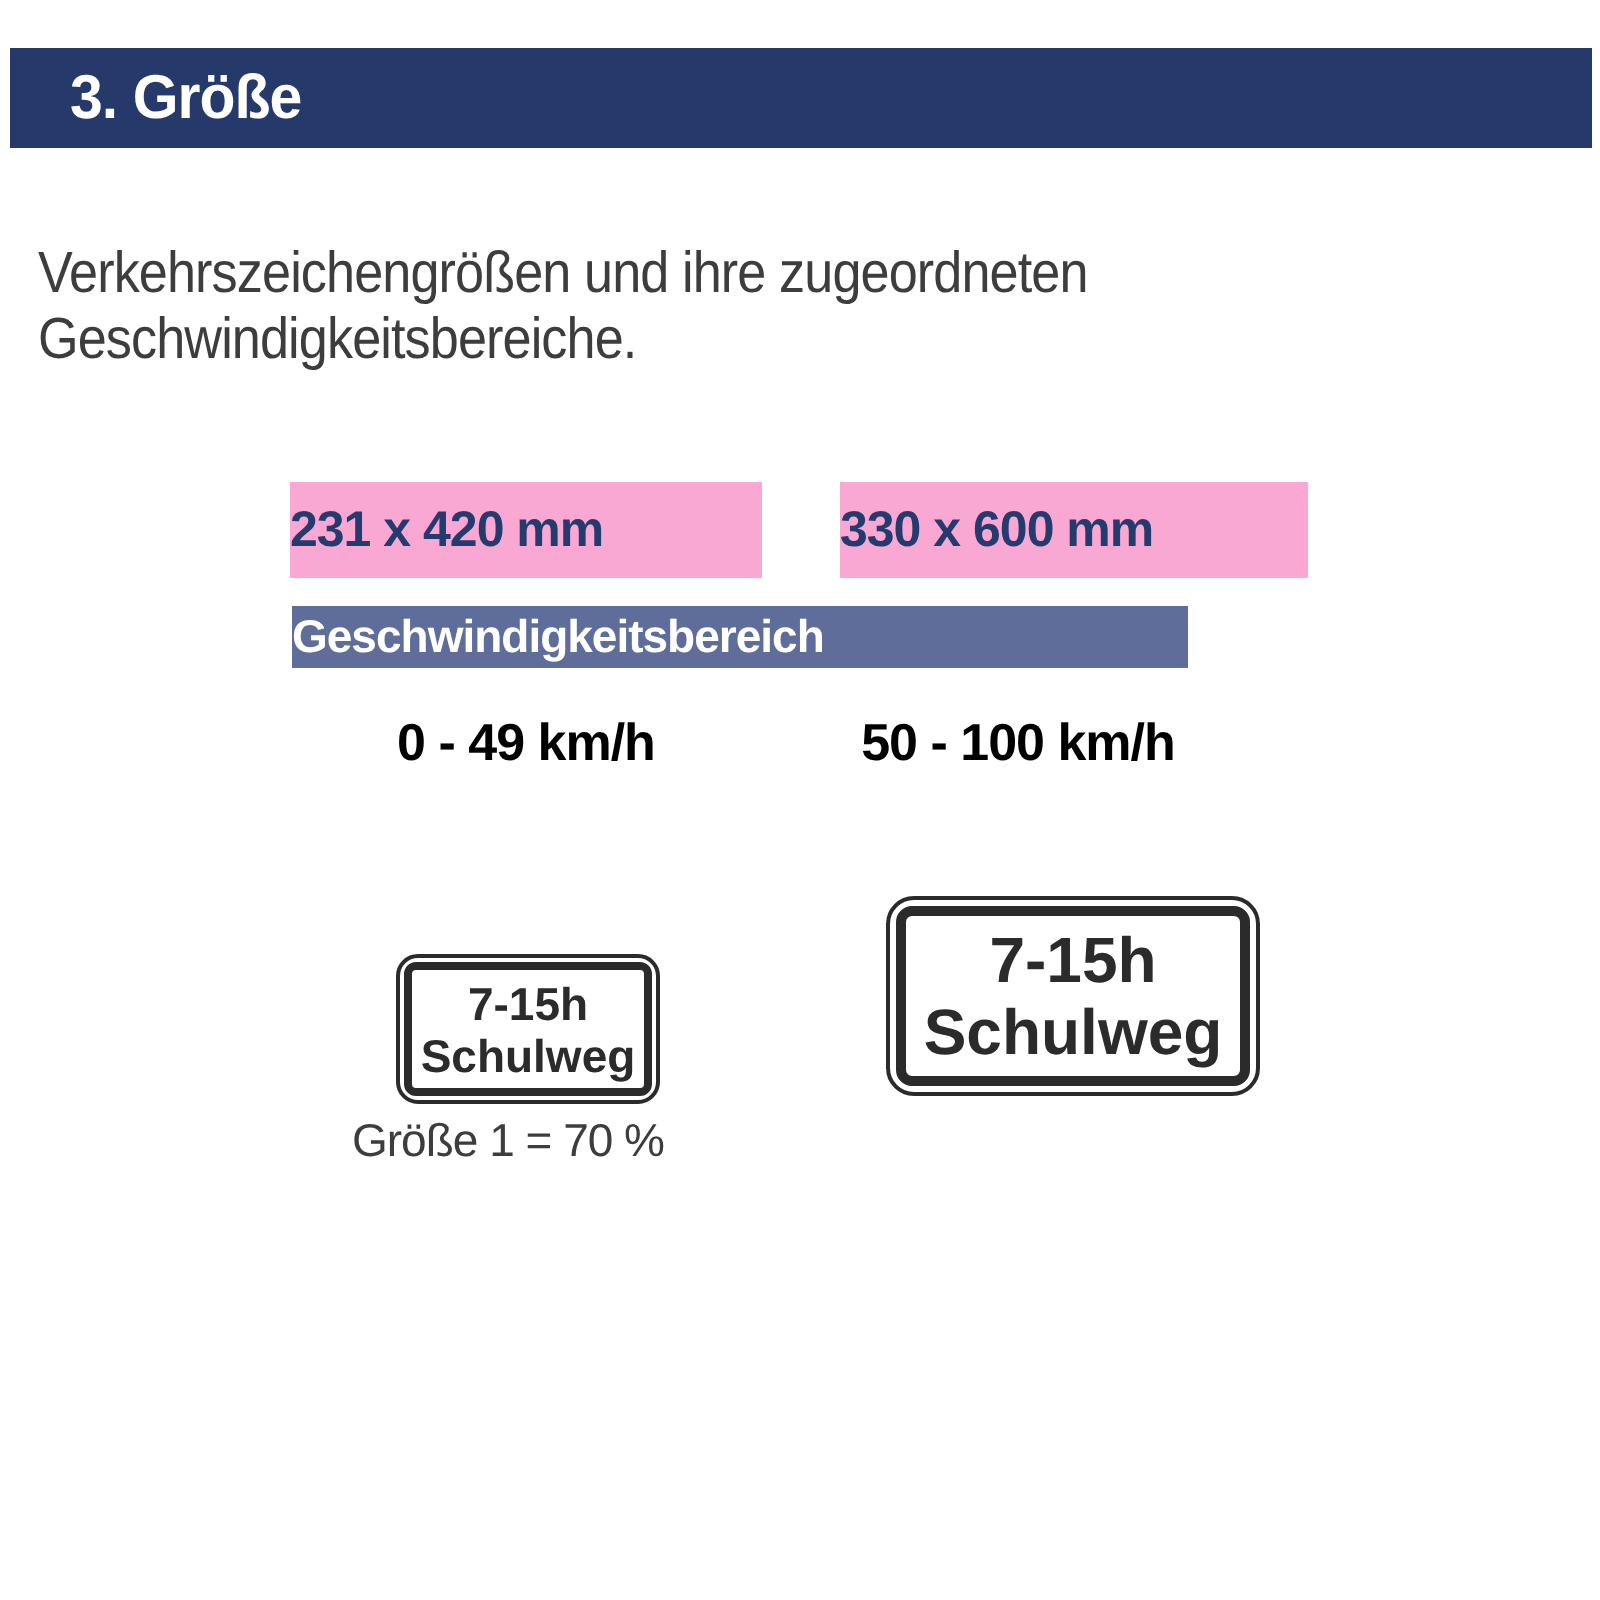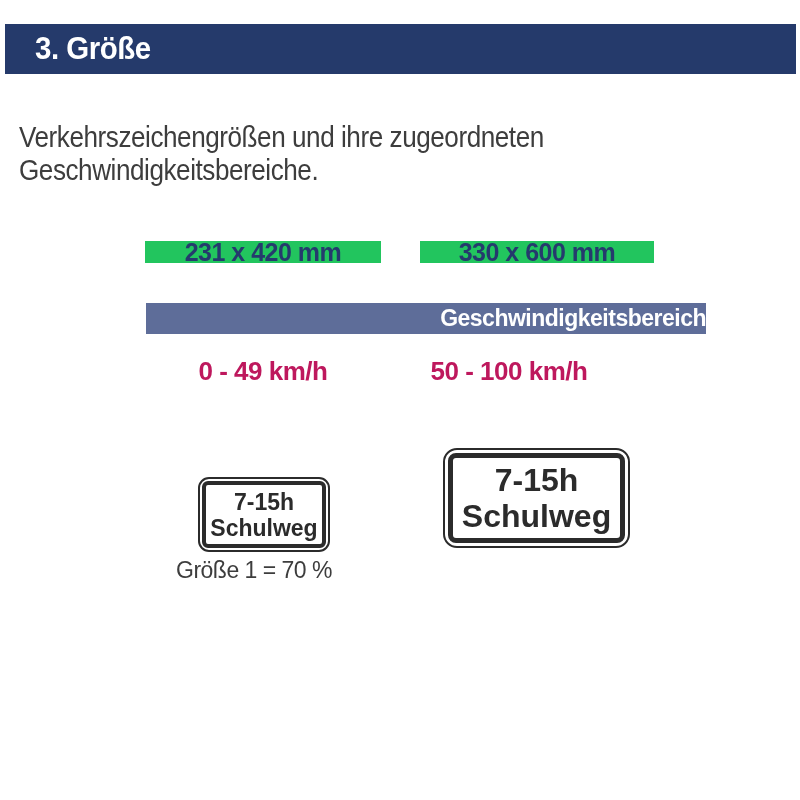--- a/index.html
+++ b/index.html
@@ -40,51 +40,51 @@
     font-size: 29px;
     line-height: 33px;
     letter-spacing: -0.5px;
     transform: scaleX(0.90);
     transform-origin: left top;
     white-space: nowrap;
   }
   
   .size-bar {
     position: absolute;
-    top: 241px; height: 22px;
-    background: #22c55e;
+    top: 241px; height: 48px;
+    background: #f9a8d4;
     display: flex;
     align-items: center;
-    justify-content: center;
+    justify-content: flex-start;
     color: #253a6d;
     font-size: 25px;
     font-weight: bold;
     letter-spacing: -0.5px;
   }
   .size-bar.col1 { left: 145px; width: 236px; }
   .size-bar.col2 { left: 420px; width: 234px; }
   
   .speed-band {
     position: absolute;
     left: 146px; top: 303px;
-    width: 560px; height: 31px;
+    width: 448px; height: 31px;
     background: #5e6d99;
     display: flex;
     align-items: center;
-    justify-content: flex-end;
+    justify-content: flex-start;
     color: #ffffff;
     font-size: 23px;
     font-weight: bold;
     letter-spacing: -0.5px;
   }
   
   .speed-label {
     position: absolute;
     top: 356px;
-    color: #be185d;
+    color: #000000;
     font-size: 26px;
     font-weight: bold;
     text-align: center;
     letter-spacing: -0.5px;
   }
   .speed-label.col1 { left: 145px; width: 236px; }
   .speed-label.col2 { left: 392px; width: 234px; }
   
   .sign {
     position: absolute;

